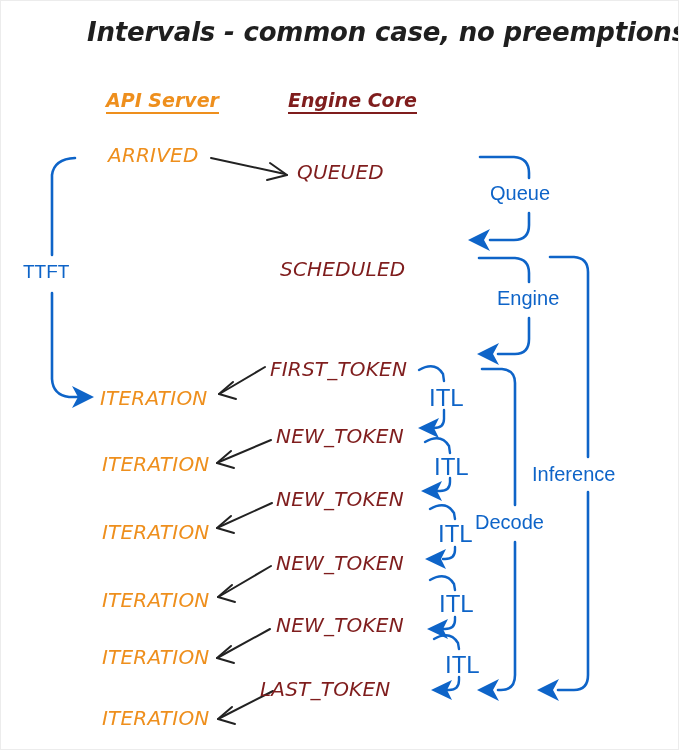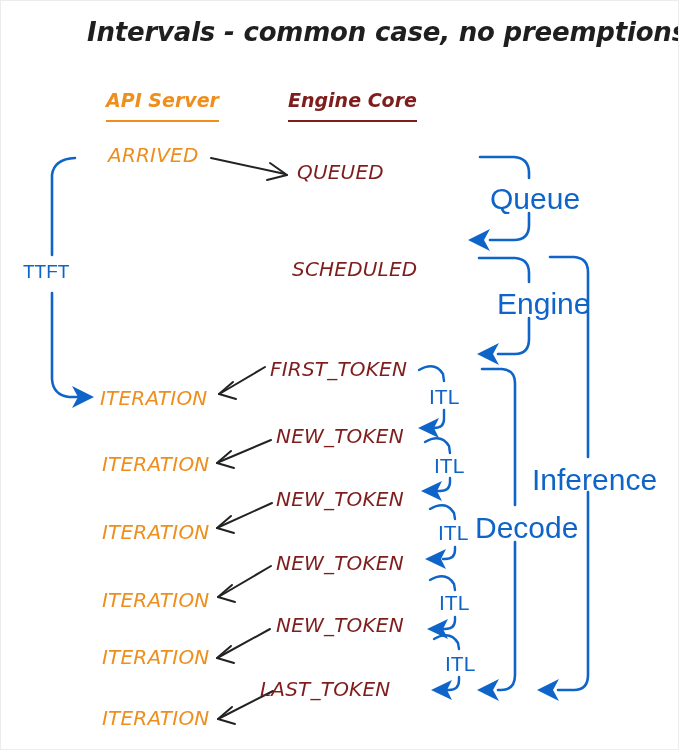--- a/index.html
+++ b/index.html
@@ -13,32 +13,32 @@
     font-family:"DejaVu Sans", sans-serif;
   }
   .stage svg{position:absolute;left:0;top:0;}
   .t{position:absolute;white-space:nowrap;line-height:1.1;}
   .title{
     font-size:26px;font-weight:bold;font-style:italic;
     color:#1f1f1f;letter-spacing:-0.2px;
   }
   .col{
     font-size:19px;font-style:italic;font-weight:bold;
-    padding-bottom:9px;border-bottom:2px solid currentColor;
+    padding-bottom:1px;border-bottom:2px solid currentColor;
   }
   .ev{font-size:20px;font-style:italic;letter-spacing:0.2px;font-weight:500;}
   .api{color:#EE8F1D;}
   .eng{color:#7f1d1d;}
   .blue{
     color:#0E64C8;
     font-family:"Liberation Sans", sans-serif;
     font-style:normal;
   }
-  .iv{font-size:30px;}
-  .itl{font-size:21px;text-align:right;}
+  .iv{font-size:20px;}
+  .itl{font-size:24px;text-align:right;}
   .ttft{font-size:19px;}
 </style>
 </head>
 <body>
 
 <div class="stage">
 
   <svg width="679" height="750" viewBox="0 0 679 750">
 
     <g stroke="#0E64C8" stroke-width="2.6" fill="none" stroke-linecap="round">
@@ -151,21 +151,21 @@
 
   <div class="t ev api" style="left:107px;top:143px">ARRIVED</div>
   <div class="t ev api" style="left:99px;top:386px">ITERATION</div>
   <div class="t ev api" style="left:101px;top:452px">ITERATION</div>
   <div class="t ev api" style="left:101px;top:520px">ITERATION</div>
   <div class="t ev api" style="left:101px;top:588px">ITERATION</div>
   <div class="t ev api" style="left:101px;top:645px">ITERATION</div>
   <div class="t ev api" style="left:101px;top:706px">ITERATION</div>
 
   <div class="t ev eng" style="left:296px;top:160px">QUEUED</div>
-  <div class="t ev eng" style="left:291px;top:257px">SCHEDULED</div>
+  <div class="t ev eng" style="left:279px;top:257px">SCHEDULED</div>
   <div class="t ev eng" style="left:269px;top:357px">FIRST_TOKEN</div>
   <div class="t ev eng" style="left:275px;top:424px">NEW_TOKEN</div>
   <div class="t ev eng" style="left:275px;top:487px">NEW_TOKEN</div>
   <div class="t ev eng" style="left:275px;top:551px">NEW_TOKEN</div>
   <div class="t ev eng" style="left:275px;top:613px">NEW_TOKEN</div>
   <div class="t ev eng" style="left:259px;top:677px">LAST_TOKEN</div>
 
   <div class="t blue ttft" style="left:22px;top:261px">TTFT</div>
   <div class="t blue iv" style="left:489px;top:181px">Queue</div>
   <div class="t blue iv" style="left:496px;top:286px">Engine</div>

